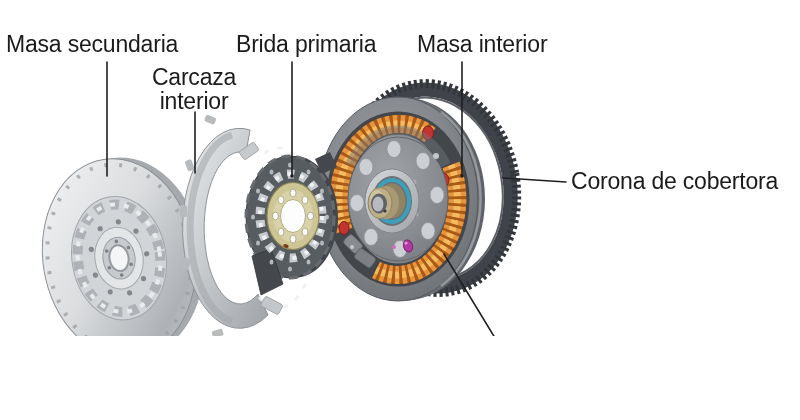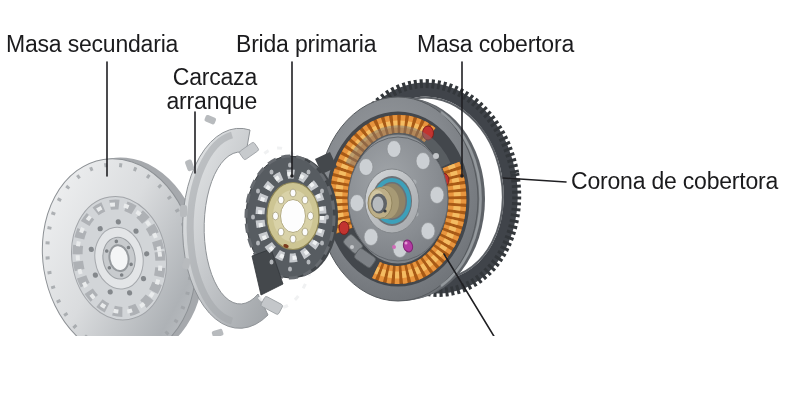--- a/index.html
+++ b/index.html
@@ -5,21 +5,21 @@
   html,body{margin:0;padding:0;background:#ffffff;}
   .stage{
     position:relative;width:800px;height:336px;background:#ffffff;
     font-family:"Liberation Sans","DejaVu Sans",sans-serif;overflow:hidden;
   }
   .stage svg{position:absolute;left:0;top:0;}
   .lbl{
     position:absolute;font-size:23px;line-height:1.05;color:#1b1b1d;
     white-space:nowrap;letter-spacing:-0.2px;
   }
-  .lbl-center{text-align:right;white-space:normal;}
+  .lbl-center{text-align:center;white-space:normal;}
   .lbl-center span{display:block;}
 </style>
 </head>
 <body>
 
 <div class="stage">
 
 <svg width="800" height="420" viewBox="0 0 800 420">
   <defs>
     <linearGradient id="gradDisc" x1="0" y1="0" x2="1" y2="1">
@@ -218,18 +218,18 @@
     <line x1="503" y1="178" x2="566" y2="182"></line>
     <line x1="444" y1="254" x2="509" y2="361"></line>
   </g>
   <circle cx="292" cy="176" r="1.8" fill="#1f1f22"></circle>
   <circle cx="462" cy="176" r="1.8" fill="#1f1f22"></circle>
 </svg>
 
   <div class="lbl" style="left:6px;top:32px">Masa secundaria</div>
   <div class="lbl lbl-center" style="left:131px;top:65px;width:126px">
     <span>Carcaza</span>
-    <span>arranque</span>
+    <span>interior</span>
   </div>
   <div class="lbl" style="left:236px;top:32px">Brida primaria</div>
-  <div class="lbl" style="left:417px;top:32px">Masa cobertora</div>
+  <div class="lbl" style="left:417px;top:32px">Masa interior</div>
   <div class="lbl" style="left:571px;top:169px">Corona de cobertora</div>
 </div>
 
 </body></html>

